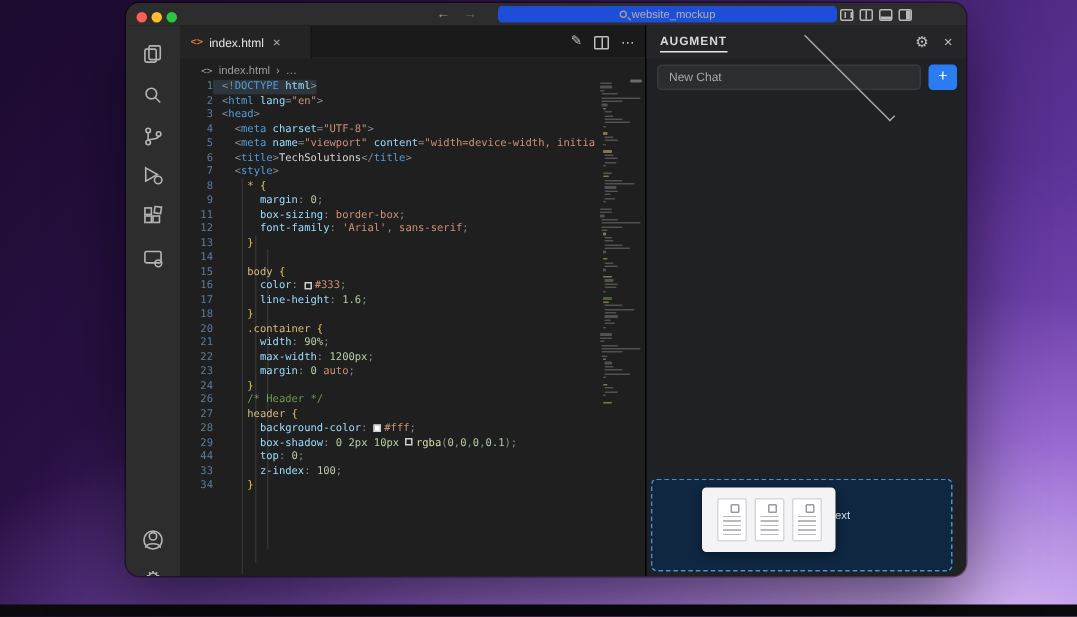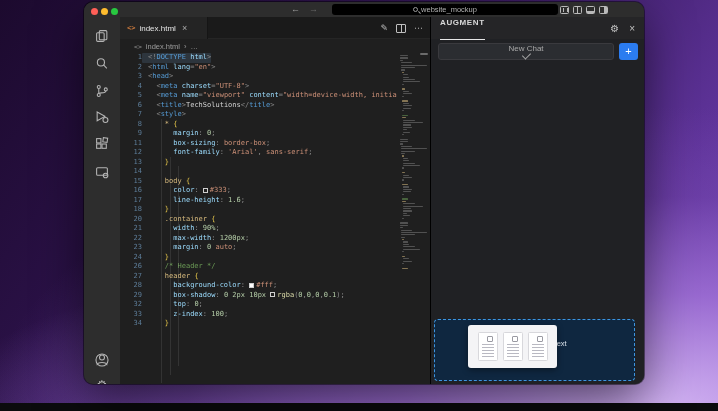--- a/index.html
+++ b/index.html
@@ -15,21 +15,21 @@
 
   
   .win { position:absolute; left:84px; top:2px; width:560px; height:382px;
          background:#1f1f1f; border-radius:9px; overflow:hidden;
          box-shadow:0 18px 48px rgba(0,0,0,.55), 0 0 0 1px rgba(0,0,0,.45); }
   .titlebar { position:absolute; left:0; top:0; right:0; height:15px; background:#2d2d2d; }
   .tl { position:absolute; top:6px; width:7px; height:7px; border-radius:50%; }
   .tl.red{ left:7px; background:#ff5f57;} .tl.yel{ left:17px; background:#febc2e;} .tl.grn{ left:27px; background:#28c840;}
   .nav-arrow { position:absolute; top:1px; font-size:9px; color:#9d9d9d; line-height:13px; }
   .nav-arrow.fwd { color:#666; }
-  .cmdcenter { position:absolute; left:248px; top:2px; width:226px; height:11px; background:#000000;
+  .cmdcenter { position:absolute; left:248px; top:2px; width:226px; height:11px; background:#1d4ed8;
                border-radius:3px; display:flex; align-items:center; justify-content:center; gap:3px; }
   .cmdcenter .mag { width:5px; height:5px; border:1px solid #9a9a9a; border-radius:50%; position:relative; }
   .cmdcenter .mag::after{ content:""; position:absolute; left:3.5px; top:3.5px; width:3px; height:1px; background:#9a9a9a; transform:rotate(45deg); }
   .cmdcenter span { font-size:7.5px; color:#b0b0b0; }
   .tb-icons { position:absolute; right:36px; top:4px; display:flex; gap:4px; }
   .tb-ic { width:9px; height:8px; border:1px solid #b9b9b9; border-radius:1.5px; position:relative; }
   .tb-ic.grid::after{ content:""; position:absolute; left:2px; top:1px; bottom:1px; width:3px; border-left:1px solid #b9b9b9; border-right:1px solid #b9b9b9;}
   .tb-ic.left::after{ content:""; position:absolute; left:0; top:0; bottom:0; width:3px; border-right:1px solid #b9b9b9;}
   .tb-ic.bottom::after{ content:""; position:absolute; left:0; right:0; bottom:0; height:2.5px; background:#b9b9b9;}
   .tb-ic.rightf::after{ content:""; position:absolute; right:0; top:0; bottom:0; width:3.5px; background:#b9b9b9;}
@@ -72,26 +72,26 @@
   .ig { position:absolute; width:1px; background:rgba(255,255,255,.09); }
 
   .minimap { position:absolute; right:0; top:36px; width:33px; bottom:0; background:#1f1f1f; padding:2px 0 0 3px;}
   .mrow{ height:2.4px; } .mbar{ height:1.2px; border-radius:.5px; }
   .mm-slider{ position:absolute; right:2px; top:0px; width:8px; height:2px; background:#6b6b6b; border-radius:1px;}
 
   
   .panel { position:absolute; left:346px; top:15px; width:214px; bottom:0; background:#202124; border-left:1px solid #000; }
   .p-head { position:absolute; left:0; top:0; right:0; height:22px; background:#252527; display:flex; align-items:center; }
   .p-title { margin-left:9px; font-size:8px; font-weight:bold; letter-spacing:.6px; color:#d8d8d8;
-             border-bottom:1.5px solid #e7e7e7; padding-bottom:12px; padding-top:2px;}
+             border-bottom:1.5px solid #e7e7e7; padding-bottom:2px; padding-top:2px;}
   .p-head .spacer{ flex:1; }
   .p-gear { font-size:10px; color:#c0c0c0; margin-right:10px; font-family:"DejaVu Sans", sans-serif;}
   .p-close{ font-size:10px; color:#c0c0c0; margin-right:9px; }
   .newchat { position:absolute; left:7px; top:26px; width:176px; height:17px; background:#2b2d31;
-             border:1px solid #3a3a3e; border-radius:3px; display:flex; align-items:center; padding:0 7px;flex-direction:column;}
+             border:1px solid #3a3a3e; border-radius:3px; display:flex; align-items:center; padding:0 7px;}
   .newchat span{ font-size:8px; color:#a8a8a8; flex:1;}
   .chev { width:5px; height:5px; border-right:1px solid #a8a8a8; border-bottom:1px solid #a8a8a8;
           transform:rotate(45deg); margin-top:-2px;}
   .plusbtn { position:absolute; left:188px; top:26px; width:19px; height:17px; background:#2b7cf0;
              border-radius:3px; color:#fff; font-size:11px; line-height:16px; text-align:center; }
 
   .dropzone { position:absolute; left:3px; bottom:3px; width:201px; height:62px; background:#0f2740;
               border:1.5px dashed #3d95e0; border-radius:4px; }
   .dz-text { position:absolute; left:75px; top:19px; width:120px; }
   .dz-text .l1{ font-size:7.5px; color:#dbe3ec; }
@@ -221,21 +221,21 @@
           <div class="crow"><span class="ln">18</span><span class="lc"><span class="tk-txt">    </span><span class="tk-br">}</span></span></div>
           <div class="crow"><span class="ln">20</span><span class="lc"><span class="tk-txt">    </span><span class="tk-sel">.container</span><span class="tk-txt"> </span><span class="tk-br">{</span></span></div>
           <div class="crow"><span class="ln">21</span><span class="lc"><span class="tk-txt">      </span><span class="tk-prop">width</span><span class="tk-p">:</span><span class="tk-txt"> </span><span class="tk-num">90%</span><span class="tk-p">;</span></span></div>
           <div class="crow"><span class="ln">22</span><span class="lc"><span class="tk-txt">      </span><span class="tk-prop">max-width</span><span class="tk-p">:</span><span class="tk-txt"> </span><span class="tk-num">1200px</span><span class="tk-p">;</span></span></div>
           <div class="crow"><span class="ln">23</span><span class="lc"><span class="tk-txt">      </span><span class="tk-prop">margin</span><span class="tk-p">:</span><span class="tk-txt"> </span><span class="tk-num">0</span><span class="tk-txt"> </span><span class="tk-val">auto</span><span class="tk-p">;</span></span></div>
           <div class="crow"><span class="ln">24</span><span class="lc"><span class="tk-txt">    </span><span class="tk-br">}</span></span></div>
           <div class="crow"><span class="ln">26</span><span class="lc"><span class="tk-txt">    </span><span class="tk-com">/* Header */</span></span></div>
           <div class="crow"><span class="ln">27</span><span class="lc"><span class="tk-txt">    </span><span class="tk-sel">header</span><span class="tk-txt"> </span><span class="tk-br">{</span></span></div>
           <div class="crow"><span class="ln">28</span><span class="lc"><span class="tk-txt">      </span><span class="tk-prop">background-color</span><span class="tk-p">:</span><span class="tk-txt"> </span><span class="swatch fill"></span><span class="tk-val">#fff</span><span class="tk-p">;</span></span></div>
           <div class="crow"><span class="ln">29</span><span class="lc"><span class="tk-txt">      </span><span class="tk-prop">box-shadow</span><span class="tk-p">:</span><span class="tk-txt"> </span><span class="tk-num">0</span><span class="tk-txt"> </span><span class="tk-num">2px</span><span class="tk-txt"> </span><span class="tk-num">10px</span><span class="tk-txt"> </span><span class="swatch"></span><span class="tk-fn">rgba</span><span class="tk-p">(</span><span class="tk-num">0</span><span class="tk-p">,</span><span class="tk-num">0</span><span class="tk-p">,</span><span class="tk-num">0</span><span class="tk-p">,</span><span class="tk-num">0.1</span><span class="tk-p">)</span><span class="tk-p">;</span></span></div>
-          <div class="crow"><span class="ln">32</span><span class="lc"><span class="tk-txt">      </span><span class="tk-prop">top</span><span class="tk-p">:</span><span class="tk-txt"> </span><span class="tk-num">0</span><span class="tk-p">;</span></span></div>
+          <div class="crow"><span class="ln">44</span><span class="lc"><span class="tk-txt">      </span><span class="tk-prop">top</span><span class="tk-p">:</span><span class="tk-txt"> </span><span class="tk-num">0</span><span class="tk-p">;</span></span></div>
           <div class="crow"><span class="ln">33</span><span class="lc"><span class="tk-txt">      </span><span class="tk-prop">z-index</span><span class="tk-p">:</span><span class="tk-txt"> </span><span class="tk-num">100</span><span class="tk-p">;</span></span></div>
           <div class="crow"><span class="ln">34</span><span class="lc"><span class="tk-txt">    </span><span class="tk-br">}</span></span></div>
         </div>
       <div class="iguides">
         <div class="ig" style="left:41px; top:66px; height:264px"></div>
         <div class="ig" style="left:50px; top:104px; height:218px"></div>
         <div class="ig" style="left:58px; top:113px; height:200px"></div>
       </div>
 
       <div class="minimap" id="minimap">

